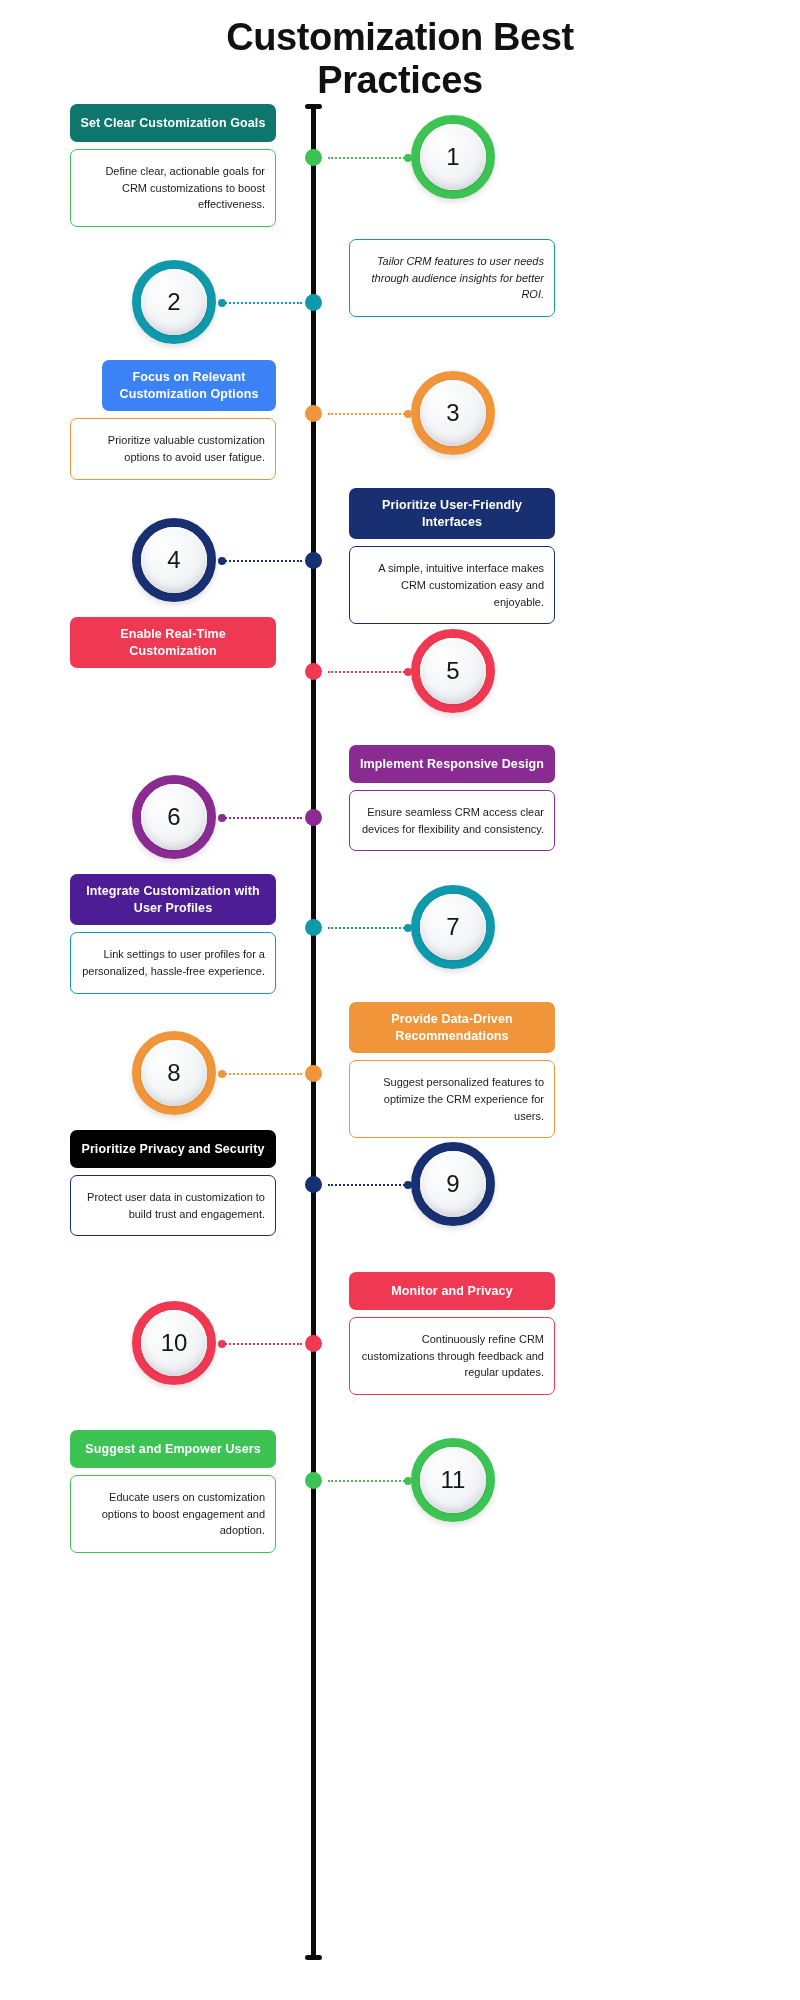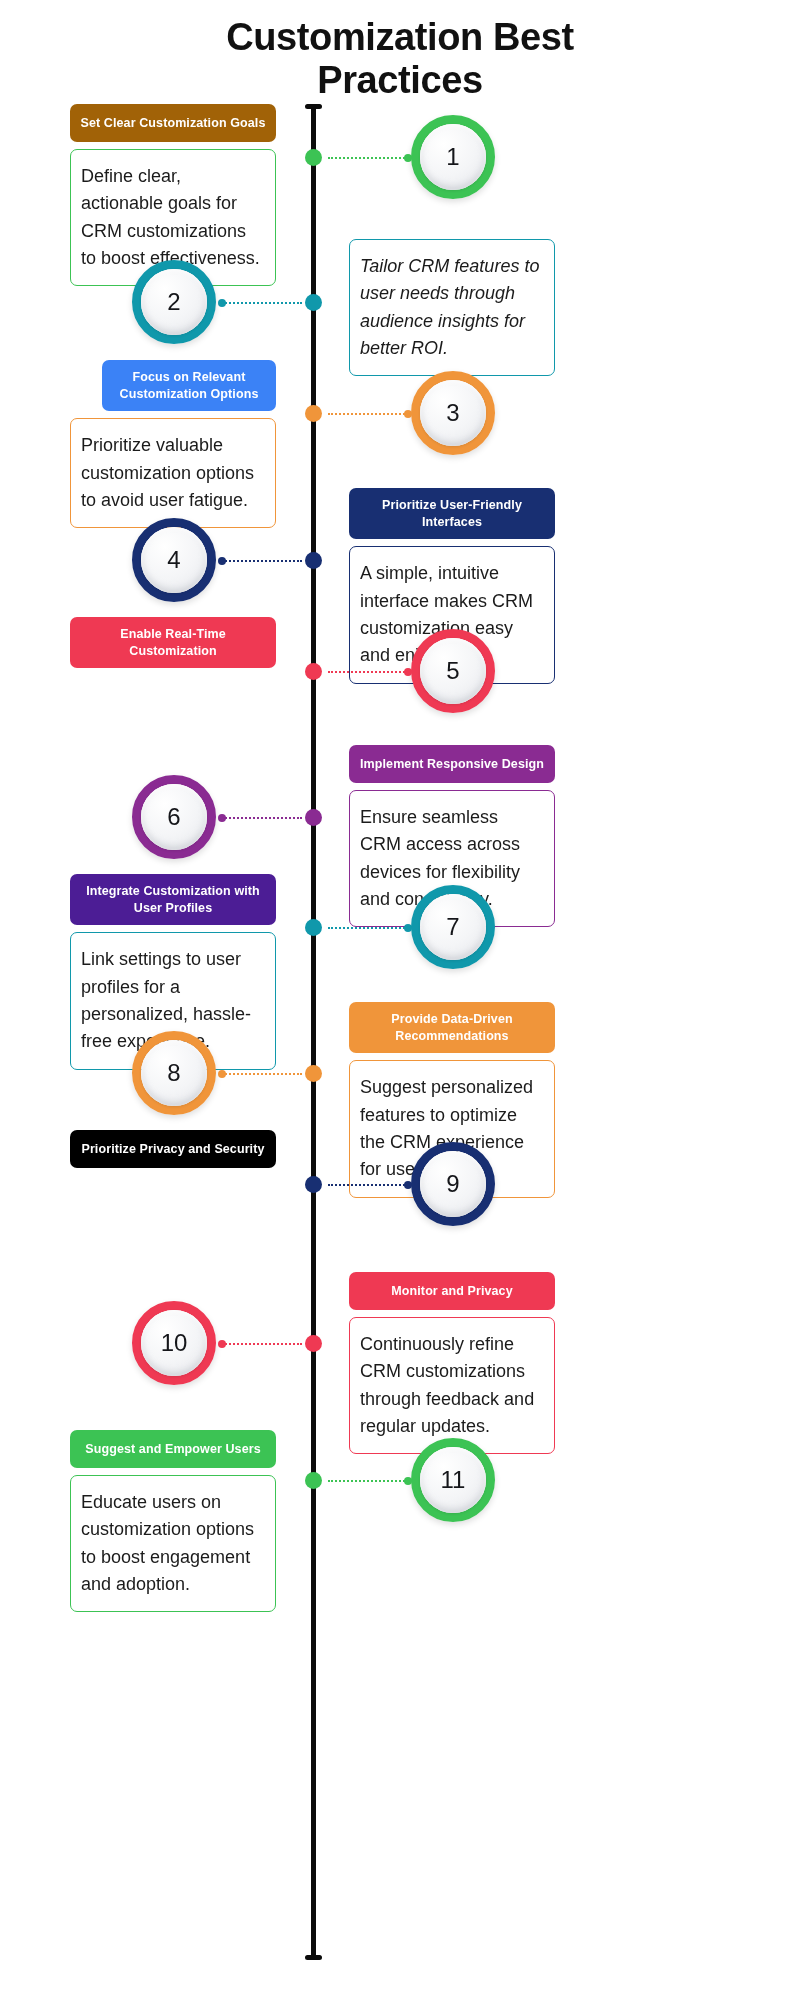--- a/index.html
+++ b/index.html
@@ -77,23 +77,23 @@
     align-items: center;
     justify-content: center;
   }
 
   .desc {
     margin-top: 7px;
     border: 1.3px solid #cccccc;
     border-radius: 7px;
     background: #ffffff;
     color: #1b1b1b;
-    font-size: 18px;
+    font-size: 11px;
     line-height: 1.52;
-    text-align: left;
+    text-align: right;
     padding: 13px 10px;
   }
 
   
   .badge {
     position: absolute;
     width: 84px;
     height: 84px;
     border-radius: 50%;
     display: flex;
@@ -155,21 +155,21 @@
 
   <h1 class="title">Customization Best Practices</h1>
 
   <div class="spine"></div>
   <div class="spine-cap top"></div>
   <div class="spine-cap bottom"></div>
 
   <div id="rows">
       <div class="row">
         <div class="cluster left" style="top: 104px;">
-          <div class="pill" style="background: #a16207;">Set Clear Customization Goals</div>
+          <div class="pill" style="background: #0f766e;">Set Clear Customization Goals</div>
           <div class="desc" style="border-color: rgb(60, 195, 84);">Define clear, actionable goals for CRM customizations to boost effectiveness.</div>
         </div>
         <div class="badge" style="top: 115px; left: 411px;">
           <div class="ring" style="border-color: rgb(60, 195, 84);"></div>
           <div class="inner">
             <span class="num">1</span>
           </div>
         </div>
         <div class="conn-dot" style="top: 149px; background: rgb(60, 195, 84);"></div>
         <div class="conn-line" style="top: 157px; border-top-color: rgb(60, 195, 84); left: 328px; width: 80px;"></div>
@@ -229,21 +229,21 @@
             <span class="num">5</span>
           </div>
         </div>
         <div class="conn-dot" style="top: 663px; background: rgb(239, 57, 83);"></div>
         <div class="conn-line" style="top: 671px; border-top-color: rgb(239, 57, 83); left: 328px; width: 80px;"></div>
         <div class="conn-end" style="top: 667.5px; background: rgb(239, 57, 83); left: 404px;"></div>
       </div>
       <div class="row">
         <div class="cluster right" style="top: 745px;">
           <div class="pill" style="background: rgb(138, 43, 146);">Implement Responsive Design</div>
-          <div class="desc" style="border-color: rgb(138, 43, 146);">Ensure seamless CRM access across devices for flexibility and consistency.</div>
+          <div class="desc" style="border-color: rgb(138, 43, 146);">Ensure seamless CRM access clear devices for flexibility and consistency.</div>
         </div>
         <div class="badge" style="top: 775px; left: 132px;">
           <div class="ring" style="border-color: rgb(138, 43, 146);"></div>
           <div class="inner">
             <span class="num">6</span>
           </div>
         </div>
         <div class="conn-dot" style="top: 809px; background: rgb(138, 43, 146);"></div>
         <div class="conn-line" style="top: 817px; border-top-color: rgb(138, 43, 146); left: 222px; width: 80px;"></div>
         <div class="conn-end" style="top: 813.5px; background: rgb(138, 43, 146); left: 218px;"></div>
@@ -274,20 +274,21 @@
             <span class="num">8</span>
           </div>
         </div>
         <div class="conn-dot" style="top: 1065px; background: rgb(240, 149, 58);"></div>
         <div class="conn-line" style="top: 1073px; border-top-color: rgb(240, 149, 58); left: 222px; width: 80px;"></div>
         <div class="conn-end" style="top: 1069.5px; background: rgb(240, 149, 58); left: 218px;"></div>
       </div>
       <div class="row">
         <div class="cluster left" style="top: 1130px;">
           <div class="pill" style="background: #000000;">Prioritize Privacy and Security</div>
+          <div class="desc" style="border-color: rgb(24, 47, 114);">Protect user data in customization to build trust and engagement.</div>
         </div>
         <div class="badge" style="top: 1142px; left: 411px;">
           <div class="ring" style="border-color: rgb(24, 47, 114);"></div>
           <div class="inner">
             <span class="num">9</span>
           </div>
         </div>
         <div class="conn-dot" style="top: 1176px; background: rgb(24, 47, 114);"></div>
         <div class="conn-line" style="top: 1184px; border-top-color: rgb(24, 47, 114); left: 328px; width: 80px;"></div>
         <div class="conn-end" style="top: 1180.5px; background: rgb(24, 47, 114); left: 404px;"></div>

